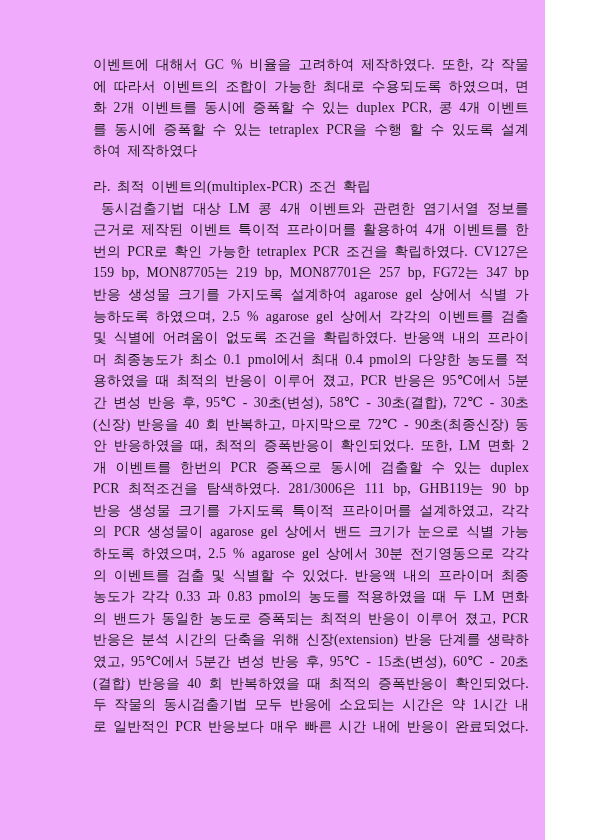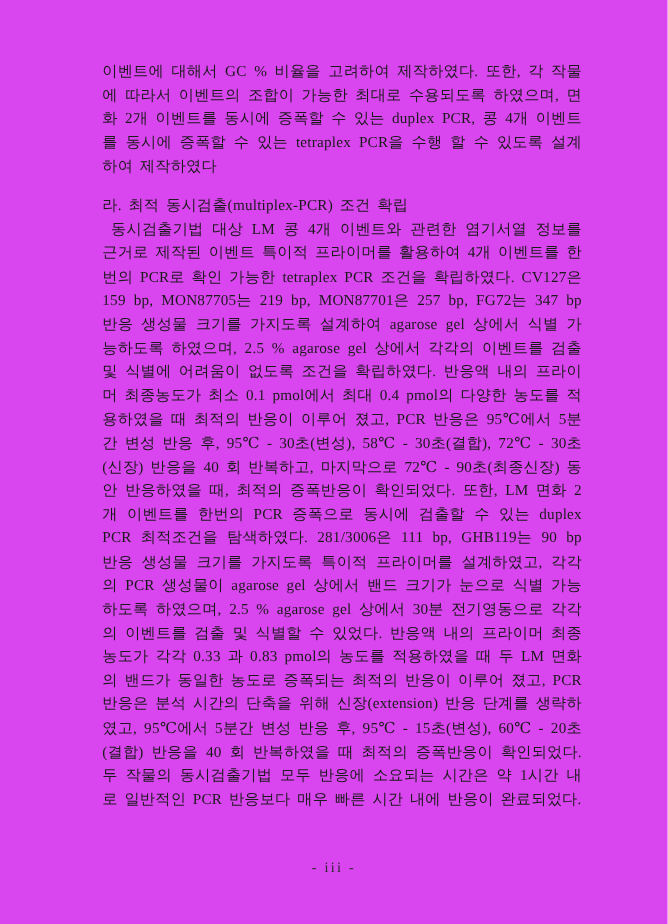--- a/index.html
+++ b/index.html
@@ -2,23 +2,23 @@
 <html lang="ko"><head>
 <meta charset="utf-8">
 <style>
   html, body {
     margin: 0;
     padding: 0;
     background: #ffffff;
   }
   .page {
     position: relative;
-    width: 607px;
+    width: 545px;
     height: 840px;
-    background: #d946ef;
+    background: #f0abfc;
     overflow: hidden;
     font-family: "Liberation Serif", "DejaVu Serif", serif;
     color: #1b1b1b;
   }
   .content {
     position: absolute;
     left: 93px;
     top: 54px;
     width: 436px;
   }
@@ -51,17 +51,16 @@
     letter-spacing: 2px;
     color: #2a2a2a;
   }
 </style>
 </head>
 <body>
 
 <div class="page">
   <div class="content">
     <p class="para">이벤트에 대해서 GC % 비율을 고려하여 제작하였다. 또한, 각 작물에 따라서 이벤트의 조합이 가능한 최대로 수용되도록 하였으며, 면화 2개 이벤트를 동시에 증폭할 수 있는 duplex PCR, 콩 4개 이벤트를 동시에 증폭할 수 있는 tetraplex PCR을 수행 할 수 있도록 설계하여 제작하였다</p>
-    <h2 class="heading">라. 최적 동시검출(multiplex-PCR) 조건 확립</h2>
+    <h2 class="heading">라. 최적 이벤트의(multiplex-PCR) 조건 확립</h2>
     <p class="para indent">동시검출기법 대상 LM 콩 4개 이벤트와 관련한 염기서열 정보를 근거로 제작된 이벤트 특이적 프라이머를 활용하여 4개 이벤트를 한번의 PCR로 확인 가능한 tetraplex PCR 조건을 확립하였다. CV127은 159 bp, MON87705는 219 bp, MON87701은 257 bp, FG72는 347 bp 반응 생성물 크기를 가지도록 설계하여 agarose gel 상에서 식별 가능하도록 하였으며, 2.5 % agarose gel 상에서 각각의 이벤트를 검출 및 식별에 어려움이 없도록 조건을 확립하였다. 반응액 내의 프라이머 최종농도가 최소 0.1 pmol에서 최대 0.4 pmol의 다양한 농도를 적용하였을 때 최적의 반응이 이루어 졌고, PCR 반응은 95℃에서 5분간 변성 반응 후, 95℃ - 30초(변성), 58℃ - 30초(결합), 72℃ - 30초(신장) 반응을 40 회 반복하고, 마지막으로 72℃ - 90초(최종신장) 동안 반응하였을 때, 최적의 증폭반응이 확인되었다. 또한, LM 면화 2개 이벤트를 한번의 PCR 증폭으로 동시에 검출할 수 있는 duplex PCR 최적조건을 탐색하였다. 281/3006은 111 bp, GHB119는 90 bp 반응 생성물 크기를 가지도록 특이적 프라이머를 설계하였고, 각각의 PCR 생성물이 agarose gel 상에서 밴드 크기가 눈으로 식별 가능하도록 하였으며, 2.5 % agarose gel 상에서 30분 전기영동으로 각각의 이벤트를 검출 및 식별할 수 있었다. 반응액 내의 프라이머 최종농도가 각각 0.33 과 0.83 pmol의 농도를 적용하였을 때 두 LM 면화의 밴드가 동일한 농도로 증폭되는 최적의 반응이 이루어 졌고, PCR 반응은 분석 시간의 단축을 위해 신장(extension) 반응 단계를 생략하였고, 95℃에서 5분간 변성 반응 후, 95℃ - 15초(변성), 60℃ - 20초(결합) 반응을 40 회 반복하였을 때 최적의 증폭반응이 확인되었다. 두 작물의 동시검출기법 모두 반응에 소요되는 시간은 약 1시간 내로 일반적인 PCR 반응보다 매우 빠른 시간 내에 반응이 완료되었다.</p>
   </div>
-  <div class="page-number">- iii -</div>
 </div>
 
 </body></html>

